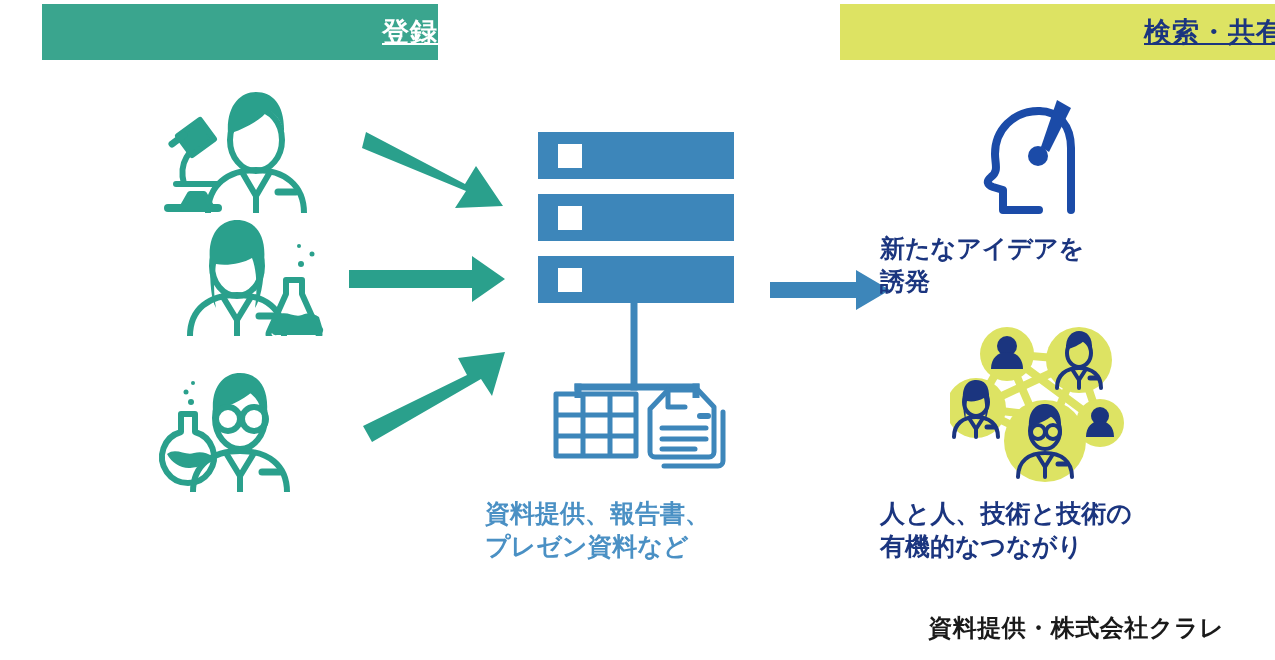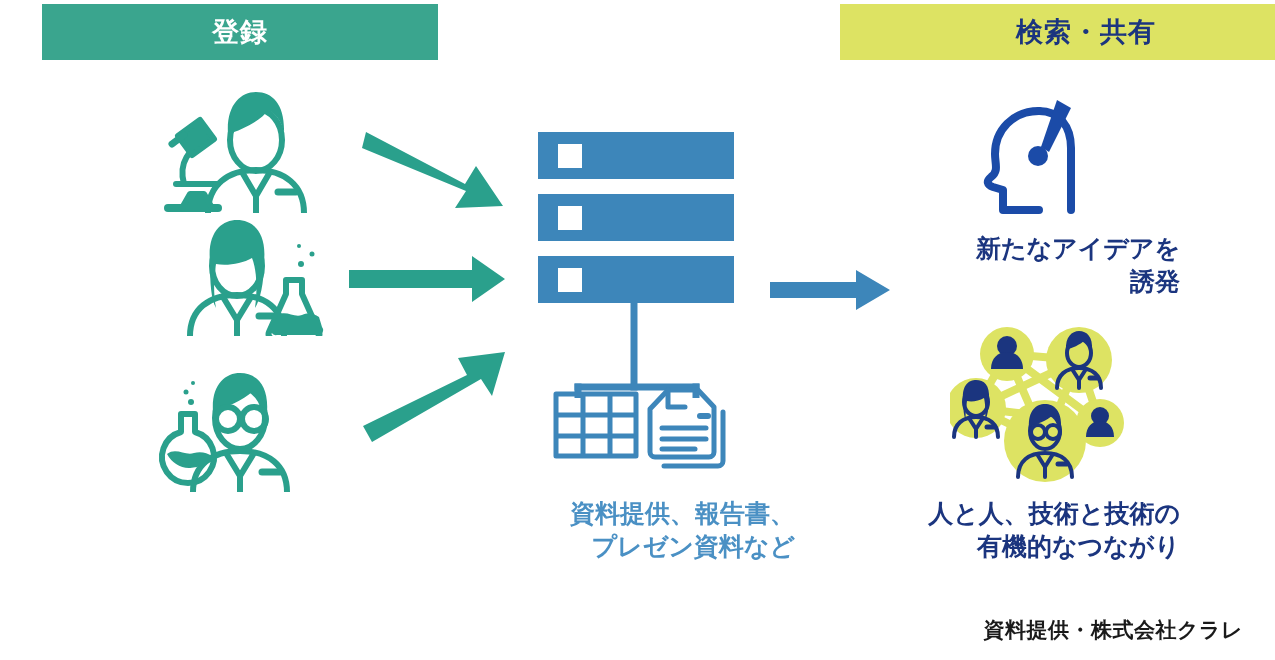--- a/index.html
+++ b/index.html
@@ -18,52 +18,53 @@
     overflow: hidden;
   }
 
   
   .hdr {
     position: absolute;
     top: 4px;
     height: 56px;
     display: flex;
     align-items: center;
-    justify-content: center;
+    justify-content: flex-end;
     font-size: 27px;
     font-weight: bold;
     letter-spacing: 1px;
+    text-decoration: underline;
   }
   .hdr-register { left: 42px;  width: 396px; background: #3aa58e; color: #ffffff; }
   .hdr-store    { left: 445px; width: 388px; background: #3d86ba; color: #ffffff; }
   .hdr-search   { left: 840px; width: 396px; background: #dde363; color: #1b357f; padding-left: 48px; }
 
   
   .abs { position: absolute; }
 
   
   .caption {
     position: absolute;
-    text-align: right;
+    text-align: left;
     font-size: 25px;
     font-weight: bold;
     line-height: 1.32;
     white-space: pre-line;
   }
   .cap-left   { left: 100px; top: 497px; width: 300px; color: #2aa08c; }
   .cap-mid    { left: 485px; top: 497px; width: 310px; color: #4a90c4; }
   .cap-idea   { left: 880px; top: 232px; width: 300px; color: #1b357f; }
   .cap-net    { left: 880px; top: 497px; width: 300px; color: #1b357f; }
 
   
   .credit {
     position: absolute;
-    right: 32px;
+    right: 51px;
     bottom: 16px;
-    font-size: 21px;
+    font-size: 24px;
     font-weight: bold;
     color: #1a1a1a;
     letter-spacing: 0.5px;
   }
 
   svg { display: block; }
 </style>
 </head>
 <body>
 

